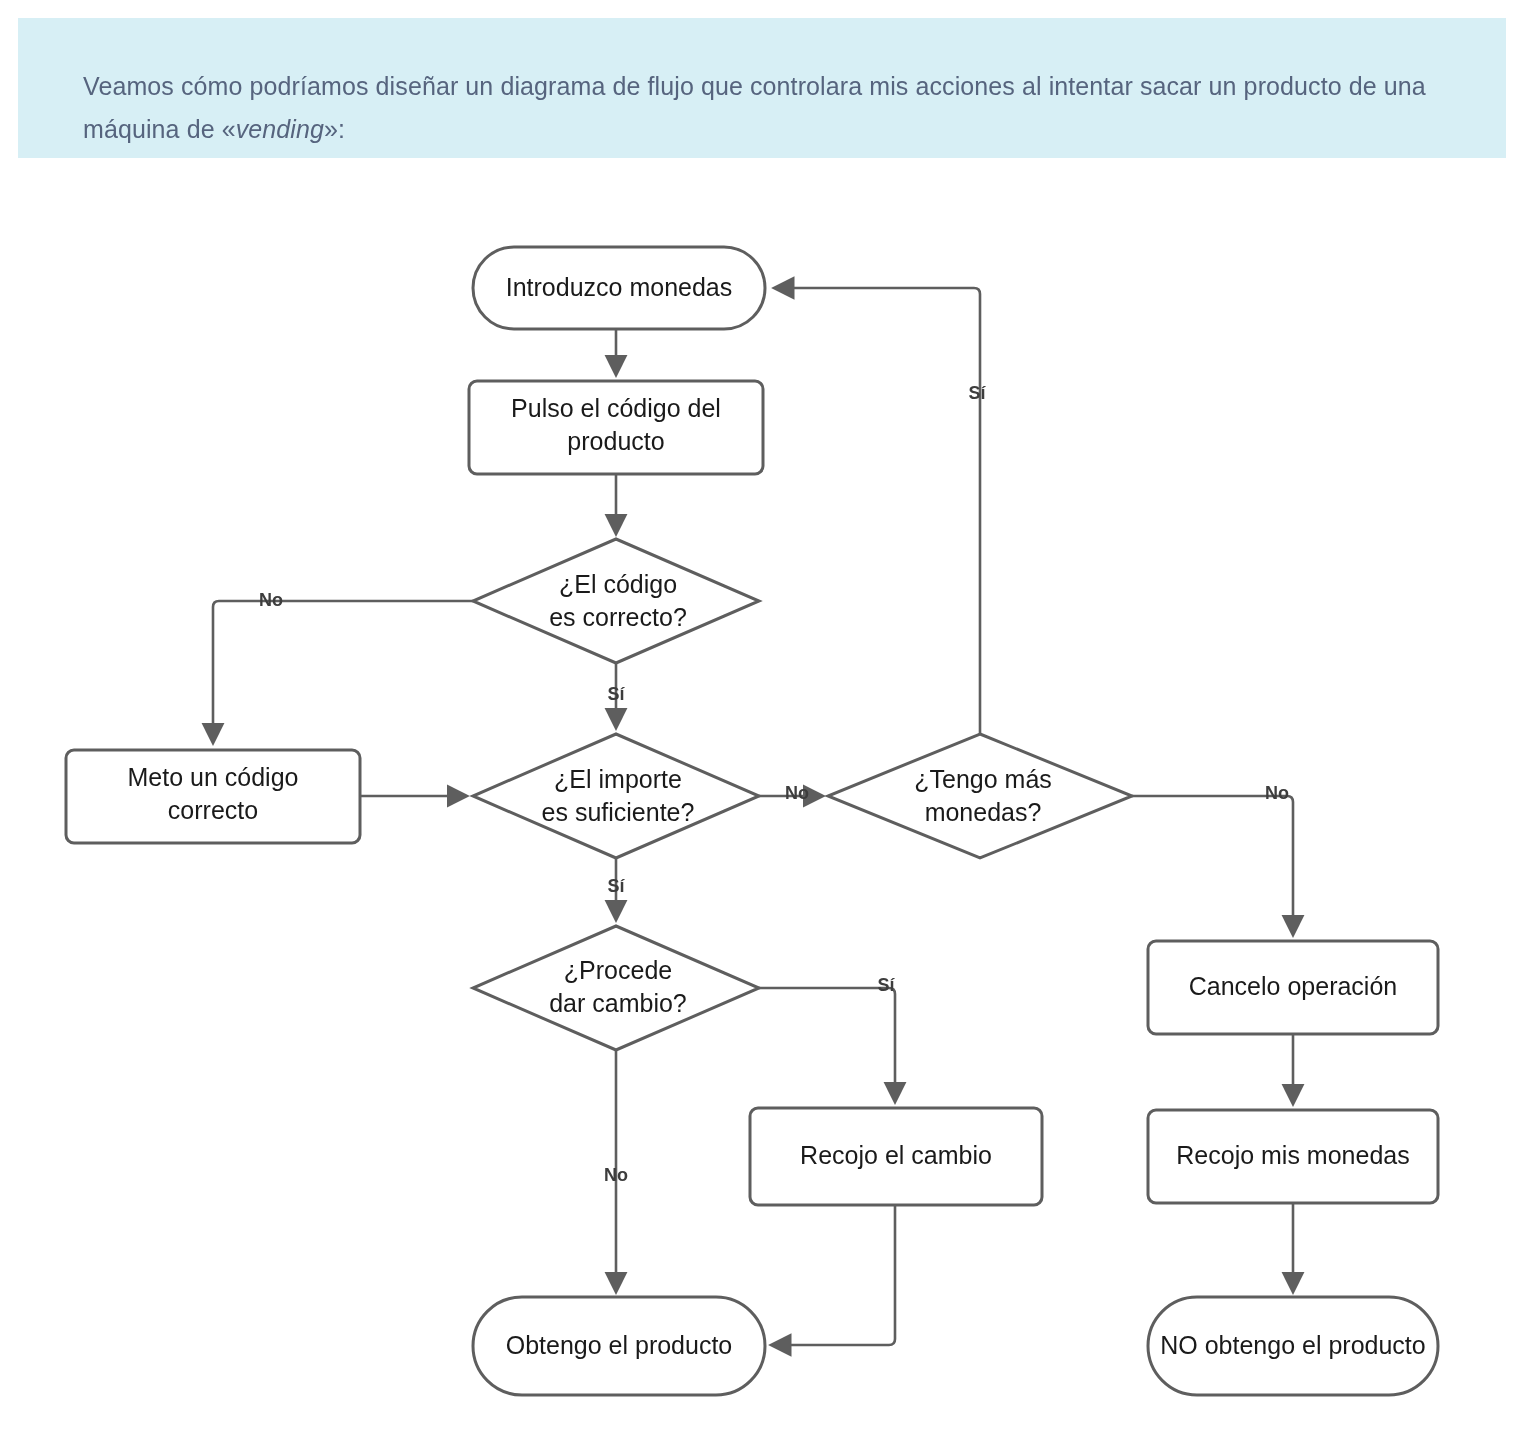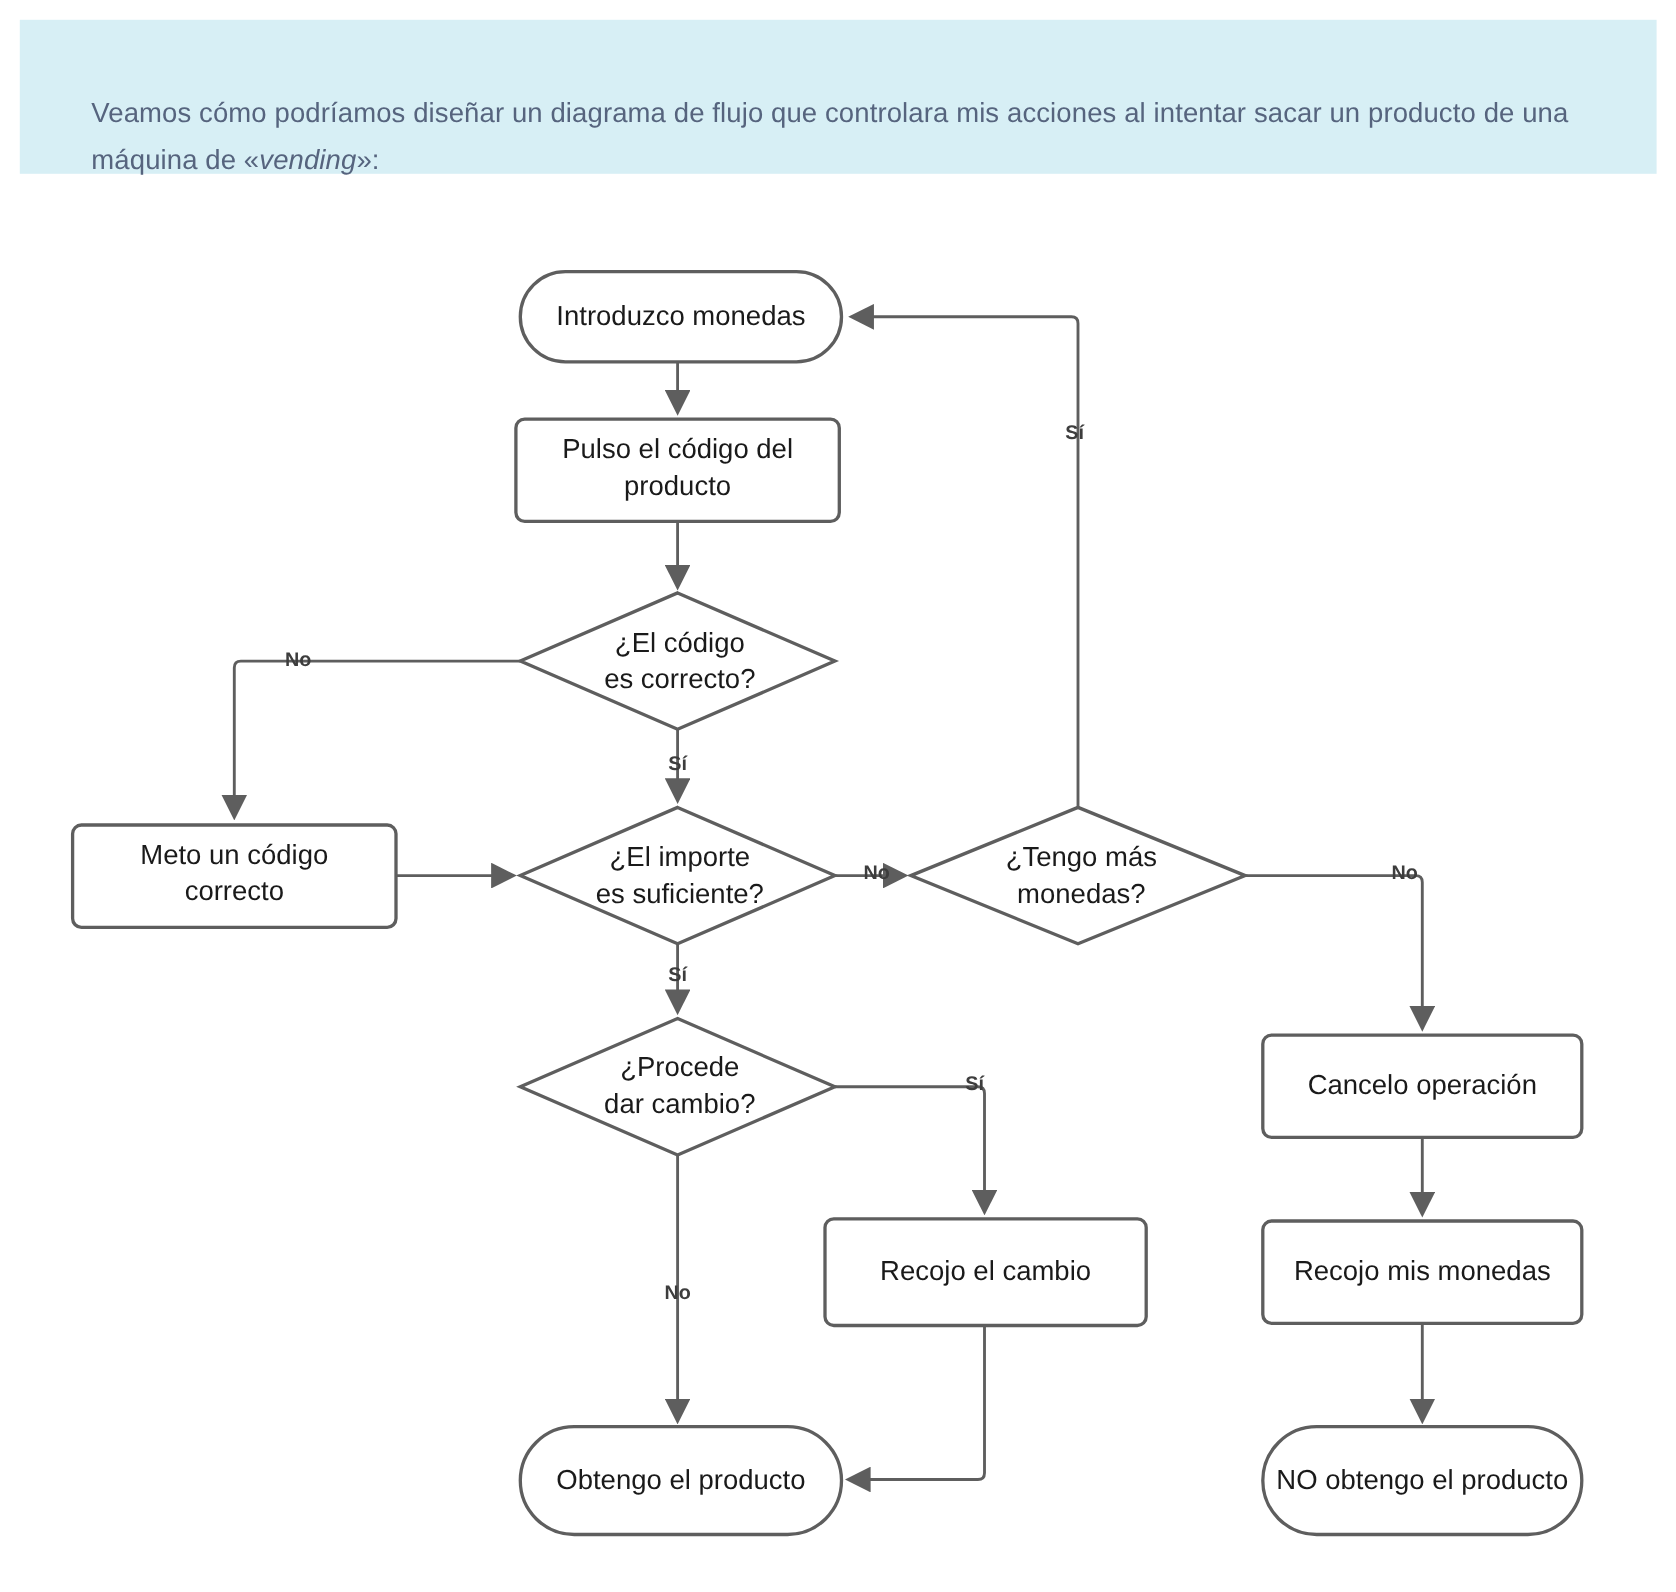--- a/index.html
+++ b/index.html
@@ -17,21 +17,21 @@
 
   
   #banner {
     position: absolute;
     left: 18px;
     top: 18px;
     width: 1488px;
     height: 140px;
     background: #d7eff5;
     box-sizing: border-box;
-    padding: 64px 60px 0 65px;
+    padding: 47px 60px 0 65px;
   }
   #banner-text {
     font-family: "Liberation Sans", sans-serif;
     font-size: 25px;
     line-height: 43px;
     color: #56647e;
     letter-spacing: 0.1px;
   }
   #banner-text i { font-style: italic; }
 

